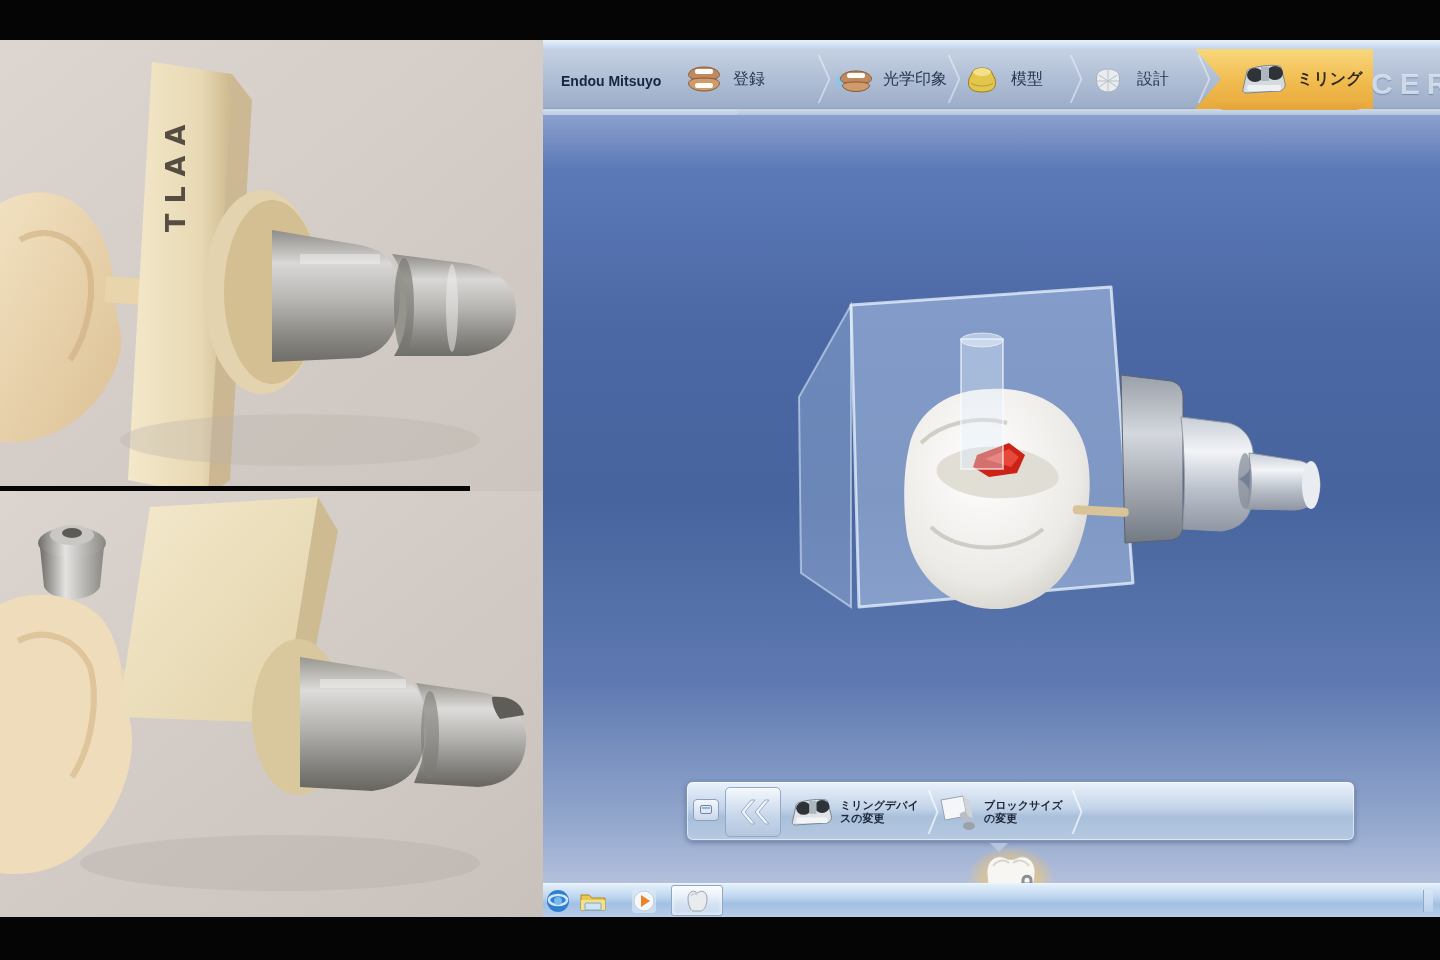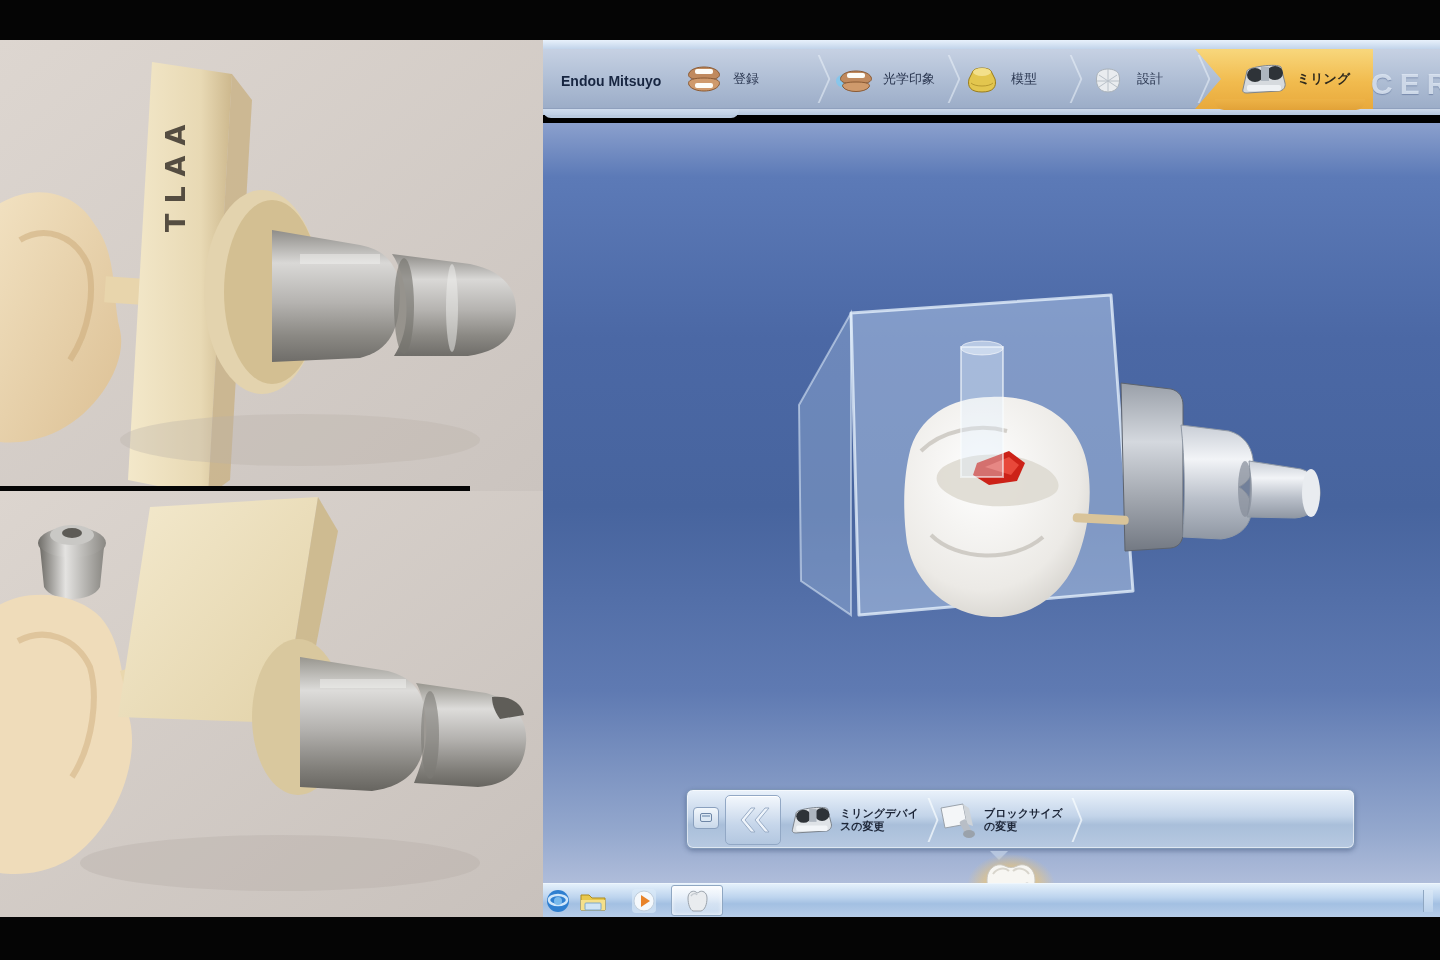--- a/index.html
+++ b/index.html
@@ -19,21 +19,21 @@
 
   
   #app { left:543px; top:40px; width:897px; height:843px; overflow:hidden; }
   #titlebar { left:0; top:0; width:897px; height:9px;
     background:linear-gradient(180deg,#e8f1fb,#c2d4ea); }
   #tabbar { left:0; top:9px; width:897px; height:60px;
     background:linear-gradient(180deg,#c6d1e3 0%,#aebdd4 55%,#9cadc8 100%);
     border-bottom:1px solid #8fa0bd; }
   #patient-name { left:18px; top:24px; font-size:14px; font-weight:bold; color:#172540; }
   .tab { position:absolute; top:0; height:60px; display:flex; align-items:center; gap:8px; }
-  .tab-label { font-size:13px; color:#2a3650; white-space:nowrap; }
+  .tab-label { font-size:16px; color:#2a3650; white-space:nowrap; }
   .tab-sep { position:absolute; top:6px; width:14px; height:48px; }
   .tab-sep:before { content:""; position:absolute; left:0; top:0; width:12px; height:24px;
     border-right:2px solid rgba(235,242,250,.55); transform:skewX(24deg); }
   .tab-sep:after  { content:""; position:absolute; left:0; top:24px; width:12px; height:24px;
     border-right:2px solid rgba(235,242,250,.55); transform:skewX(-24deg); }
   #tab-milling-bg { left:652px; top:0; width:178px; height:60px;
     background:linear-gradient(180deg,#f8d77c 0%,#f1bb4e 55%,#e8a93c 100%);
     clip-path:polygon(0 0, 26px 50%, 0 100%, 100% 100%, 100% 0); }
   #tab-milling-tail { left:672px; top:59px; width:150px; height:11px;
     background:linear-gradient(180deg,#edb347,#e2a238); border-radius:0 0 9px 9px; }
@@ -43,21 +43,21 @@
     background:linear-gradient(180deg,#cdd9ea,#b4c6dd); }
   #cerec-logo { left:828px; top:18px; font-size:30px; font-weight:bold; letter-spacing:7px;
     color:rgba(226,235,246,.8); text-shadow:0 1px 1px rgba(90,110,150,.6); white-space:nowrap; }
 
   
   .ticon { width:42px; height:36px; display:block; }
 
   
   #viewport { left:0; top:75px; width:897px; height:768px;
     background:linear-gradient(180deg,#8ba0cd 0%,#5c7ab7 7%,#4b68a5 28%,#47649e 50%,
-               #5f7ab2 74%,#93a7cd 92%,#b3c0dc 100%);margin-top:8px; }
+               #5f7ab2 74%,#93a7cd 92%,#b3c0dc 100%); }
 
   
   #mill-toolbar { left:143px; top:666px; width:669px; height:60px; border-radius:7px;
     border:1px solid #7e96b6;
     background:linear-gradient(180deg,#eaf2fb 0%,#c3d4e9 45%,#a9bfda 60%,#b7c9e1 100%);
     box-shadow:inset 0 0 0 1px rgba(255,255,255,.55), 0 2px 5px rgba(20,40,80,.35); }
   .tb-btn { position:absolute; top:5px; height:50px; border-radius:5px; display:flex;
     align-items:center; gap:5px; cursor:pointer; }
   .tb-label { font-size:11px; font-weight:bold; color:#1d2638; line-height:13px; white-space:nowrap; }
   #btn-mini { left:6px; top:17px; width:26px; height:22px; border-radius:4px;

